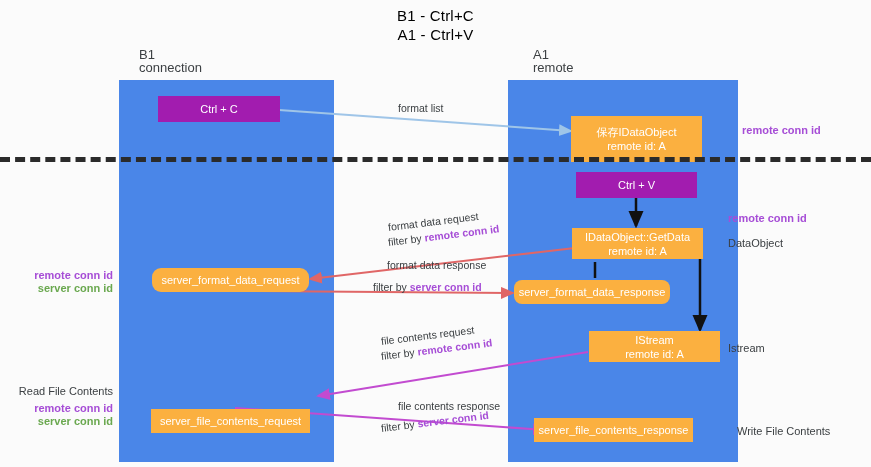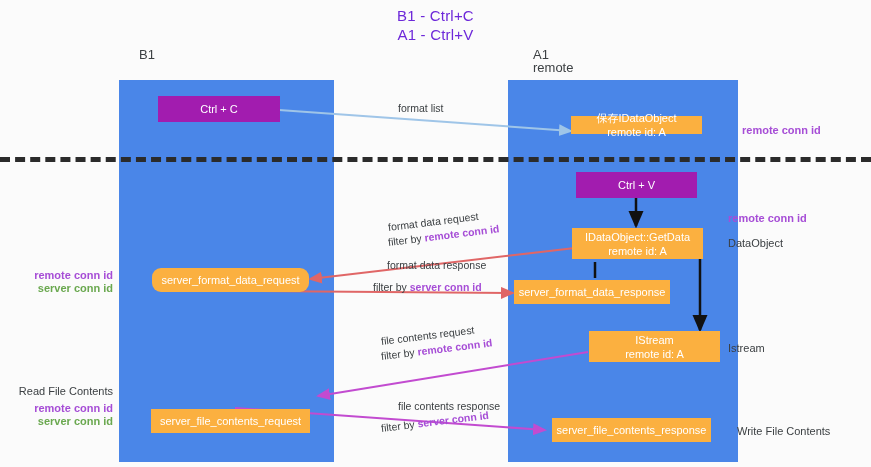--- a/index.html
+++ b/index.html
@@ -20,21 +20,21 @@
   }
   .abs { position: absolute; }
 
   
   .title {
     top: 6px;
     left: 0;
     width: 871px;
     text-align: center;
     font-size: 15px;
-    color: #6d28d9;
+    color: #000000;
     line-height: 19px;
     letter-spacing: .2px;
   }
 
   
   .col-head {
     font-size: 13px;
     color: #3c4043;
     text-align: left;
     line-height: 13px;
@@ -111,20 +111,21 @@
 
 <div id="canvas">
 
   <div class="abs title">
     <div>B1 - Ctrl+C</div>
     <div>A1 - Ctrl+V</div>
   </div>
 
   <div class="abs col-head" style="left:139px; top:48px; width:176px;">
     <span class="l1">B1</span>
+    <span class="l2">connection</span>
   </div>
   <div class="abs col-head" style="left:533px; top:48px; width:180px;">
     <span class="l1">A1</span>
     <span class="l2">remote</span>
   </div>
 
   <div class="abs lane" id="lane-b1"></div>
   <div class="abs lane" id="lane-a1"></div>
 
   <svg class="overlay">
@@ -157,52 +158,52 @@
 
     <path d="M588,352 L318,396" stroke="#c24bd0" stroke-width="2" fill="none" marker-end="url(#ah-magenta)"></path>
 
     <path d="M235,408 L545,430" stroke="#c24bd0" stroke-width="2" fill="none" marker-end="url(#ah-magenta)"></path>
   </svg>
 
   <div class="abs box green" style="left:158px; top:96px; width:122px; height:26px;">
     <span>Ctrl + C</span>
   </div>
 
-  <div class="abs box orange" style="left:571px; top:116px; width:131px; height:18px;">
+  <div class="abs box orange" style="left:571px; top:116px; width:131px; height:46px;">
     <span>保存IDataObject</span>
     <span class="l2">remote id: A</span>
   </div>
 
   <div class="abs box green" style="left:576px; top:172px; width:121px; height:26px;">
     <span>Ctrl + V</span>
   </div>
 
   <div class="abs box orange" style="left:572px; top:228px; width:131px; height:31px;">
     <span>IDataObject::GetData</span>
     <span class="l2">remote id: A</span>
   </div>
 
   <div class="abs box orange" style="left:152px; top:268px; width:157px; height:24px;border-radius:9px;">
     <span>server_format_data_request</span>
   </div>
 
-  <div class="abs box orange" style="left:514px; top:280px; width:156px; height:24px;">
+  <div class="abs box orange" style="left:514px; top:280px; width:156px; height:24px;border-radius:8px;">
     <span>server_format_data_response</span>
   </div>
 
   <div class="abs box orange" style="left:589px; top:331px; width:131px; height:31px;">
     <span>IStream</span>
     <span class="l2">remote id: A</span>
   </div>
 
   <div class="abs box orange" style="left:151px; top:385px; width:159px; height:24px;margin-top:24px;">
     <span>server_file_contents_request</span>
   </div>
 
-  <div class="abs box orange" style="left:552px; top:418px; width:159px; height:24px;">
+  <div class="abs box orange" style="left:534px; top:418px; width:159px; height:24px;">
     <span>server_file_contents_response</span>
   </div>
 
   <div class="abs divider"></div>
 
   <div class="abs edge-label" style="left:398px; top:101px;">
     <span>format list</span>
   </div>
 
   <div class="abs" style="left:388px; top:220px;">

